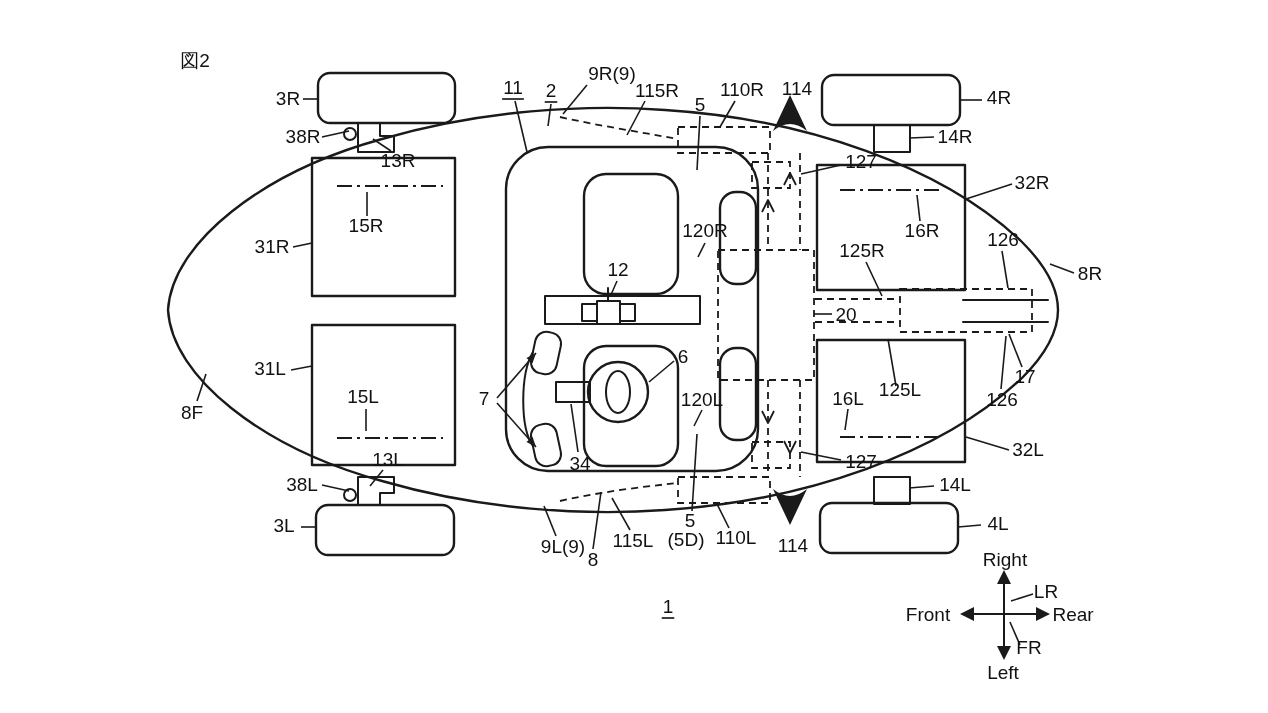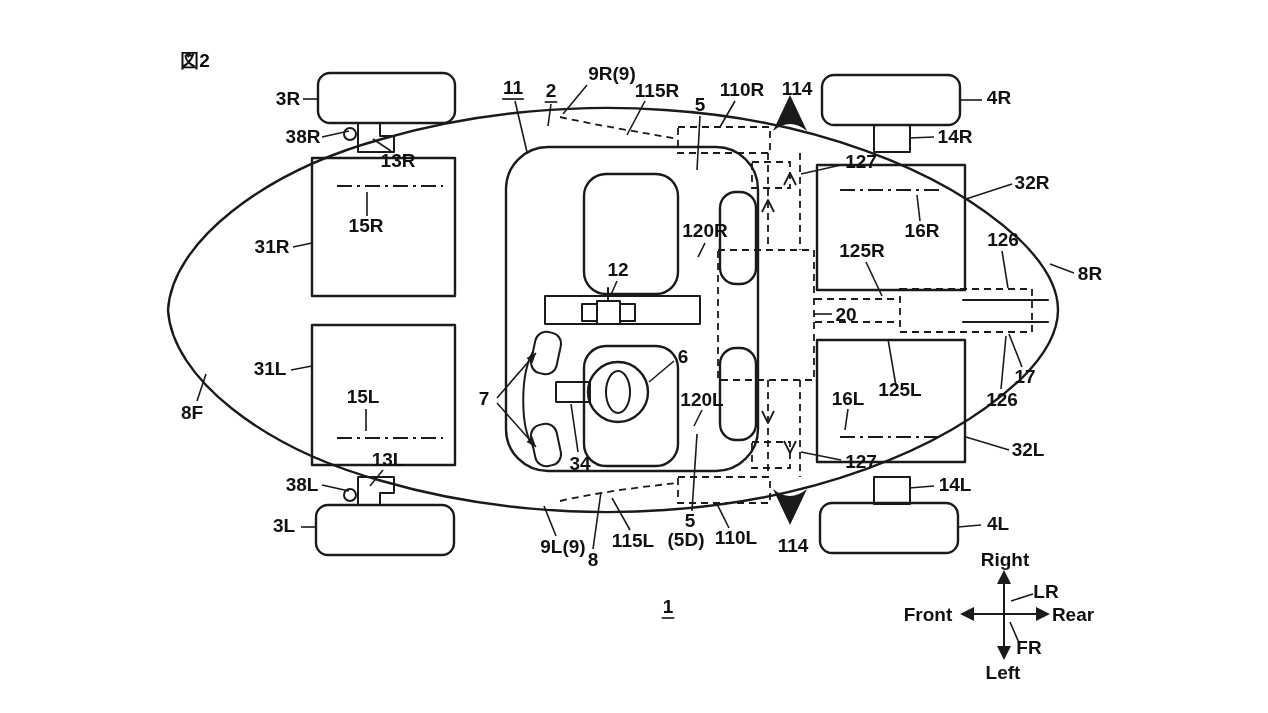--- a/index.html
+++ b/index.html
@@ -1,17 +1,17 @@
 <!DOCTYPE html>
 <html><head>
 <meta charset="utf-8">
 <style>
   html,body{margin:0;padding:0;background:#ffffff;}
   .stage{position:relative;width:1268px;height:713px;background:#ffffff;overflow:hidden;
-         font-family:"Liberation Sans",sans-serif;font-weight:bold;}
+         font-family:"Liberation Sans",sans-serif;}
   svg{display:block;}
   .outline{fill:none;stroke:#1a1a1a;stroke-width:2.4;stroke-linejoin:round;stroke-linecap:round;}
   .thin{stroke-width:2;}
   .dashed{fill:none;stroke:#1a1a1a;stroke-width:1.8;stroke-dasharray:7 5;}
   .dashdot{fill:none;stroke:#1a1a1a;stroke-width:1.8;stroke-dasharray:15 5 3 5;}
   .leader{fill:none;stroke:#1a1a1a;stroke-width:1.6;}
   .fillshape{fill:#1a1a1a;stroke:none;}
   .openarrow{fill:none;stroke:#1a1a1a;stroke-width:1.8;stroke-linejoin:round;}
   #labels text{font-family:"Liberation Sans",sans-serif;font-size:19px;fill:#111;text-anchor:middle;}
   .u-line{stroke:#111;stroke-width:1.6;}

